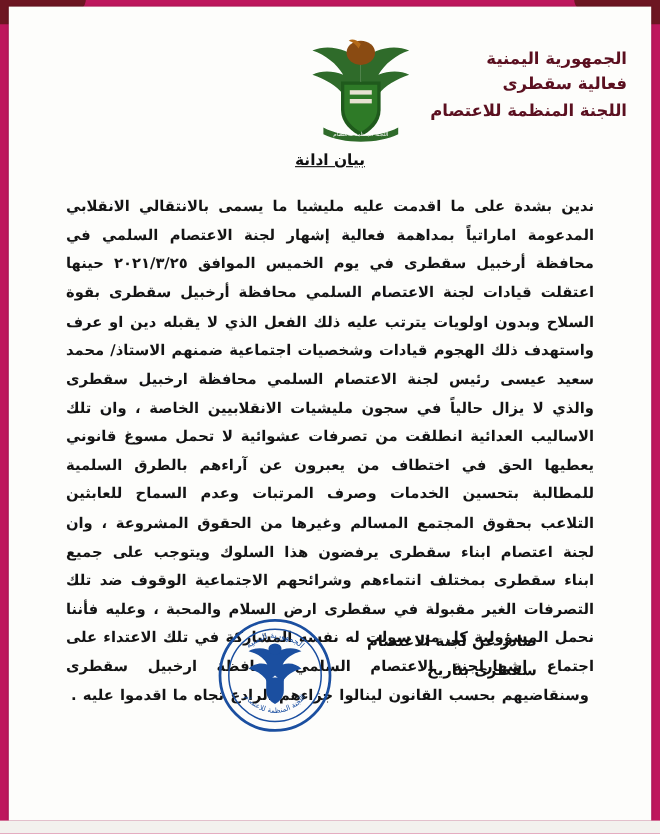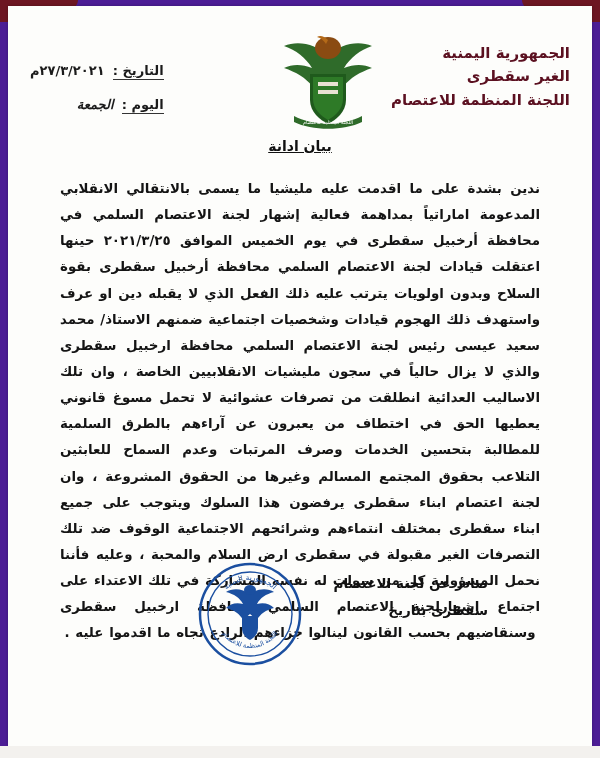--- a/index.html
+++ b/index.html
@@ -7,21 +7,21 @@
     padding: 0;
     background: #ffffff;
   }
   body {
     font-family: "DejaVu Sans", sans-serif;
   }
   .page {
     position: relative;
     width: 600px;
     height: 758px;
-    background: #4c1d95;
+    background: #be185d;
     overflow: hidden;
   }
   
   .corner-left, .corner-right {
     position: absolute;
     top: 0;
     width: 78px;
     height: 22px;
     background: #6d1622;
   }
@@ -157,21 +157,21 @@
 
   <div class="corner-left"></div>
   <div class="corner-right"></div>
 
   <div class="sheet">
 
     <div class="header">
 
       <div class="org-block">
         <div>الجمهورية اليمنية</div>
-        <div>الغير سقطرى</div>
+        <div>فعالية سقطرى</div>
         <div>اللجنة المنظمة للاعتصام</div>
       </div>
 
       <div class="emblem">
         <svg width="112" height="104" viewBox="0 0 112 104" xmlns="http://www.w3.org/2000/svg">
 
           <path d="M56 28 C44 16 26 12 12 18 C24 22 34 30 40 40 C30 36 20 36 12 40 C24 44 34 50 40 58 L56 46 Z" fill="#2f6b2a"></path>
           <path d="M56 28 C68 16 86 12 100 18 C88 22 78 30 72 40 C82 36 92 36 100 40 C88 44 78 50 72 58 L56 46 Z" fill="#2f6b2a"></path>
 
           <ellipse cx="56" cy="20" rx="13" ry="11" fill="#8a4b12"></ellipse>
@@ -180,30 +180,20 @@
           <path d="M38 46 L74 46 L74 72 C74 84 64 92 56 96 C48 92 38 84 38 72 Z" fill="#1f5a1c"></path>
           <path d="M41 49 L71 49 L71 71 C71 81 63 88 56 92 C49 88 41 81 41 71 Z" fill="#2e7a27"></path>
           <rect x="46" y="54" width="20" height="4" fill="#e8e2d2"></rect>
           <rect x="46" y="62" width="20" height="4" fill="#e8e2d2"></rect>
 
           <path d="M22 88 C40 98 72 98 90 88 L90 94 C72 103 40 103 22 94 Z" fill="#2f6b2a"></path>
           <text x="56" y="95.5" font-size="5" fill="#ffffff" text-anchor="middle" font-family="DejaVu Sans, sans-serif">اللجنة المنظمة للاعتصام</text>
         </svg>
       </div>
 
-      <div class="meta-block">
-        <div class="meta-row">
-          <span class="meta-label">التاريخ :</span>
-          <span class="meta-value">٢٧/٣/٢٠٢١م</span>
-        </div>
-        <div class="meta-row">
-          <span class="meta-label">اليوم :</span>
-          <span class="meta-value meta-script">الجمعة</span>
-        </div>
-      </div>
 
     </div>
 
     <div class="doc-title">بيان ادانة</div>
 
     <div class="body-text">
       <p>ندين بشدة على ما اقدمت عليه مليشيا ما يسمى بالانتقالي الانقلابي المدعومة اماراتياً بمداهمة فعالية إشهار لجنة الاعتصام السلمي في محافظة أرخبيل سقطرى في يوم الخميس الموافق ٢٠٢١/٣/٢٥ حينها اعتقلت قيادات لجنة الاعتصام السلمي محافظة أرخبيل سقطرى بقوة السلاح وبدون اولويات يترتب عليه ذلك الفعل الذي لا يقبله دين او عرف واستهدف ذلك الهجوم قيادات وشخصيات اجتماعية ضمنهم الاستاذ/ محمد سعيد عيسى رئيس لجنة الاعتصام السلمي محافظة ارخبيل سقطرى والذي لا يزال حالياً في سجون مليشيات الانقلابيين الخاصة ، وان تلك الاساليب العدائية انطلقت من تصرفات عشوائية لا تحمل مسوغ قانوني يعطيها الحق في اختطاف من يعبرون عن آراءهم بالطرق السلمية للمطالبة بتحسين الخدمات وصرف المرتبات وعدم السماح للعابثين التلاعب بحقوق المجتمع المسالم وغيرها من الحقوق المشروعة ، وان لجنة اعتصام ابناء سقطرى يرفضون هذا السلوك ويتوجب على جميع ابناء سقطرى بمختلف انتماءهم وشرائحهم الاجتماعية الوقوف ضد تلك التصرفات الغير مقبولة في سقطرى ارض السلام والمحبة ، وعليه فأننا نحمل المسؤولية كل من سولت له نفسه المشاركة في تلك الاعتداء على اجتماع اشهارلجنة الاعتصام السلمي محافظة ارخبيل سقطرى وسنقاضيهم بحسب القانون لينالوا جزاءهم الرادع تجاه ما اقدموا عليه .</p>
     </div>
 
     <div class="footer">

